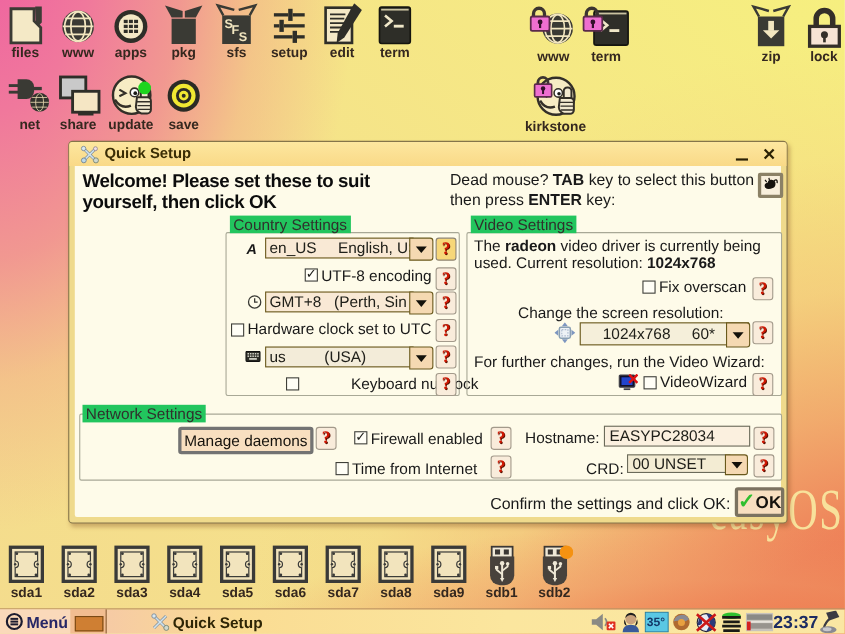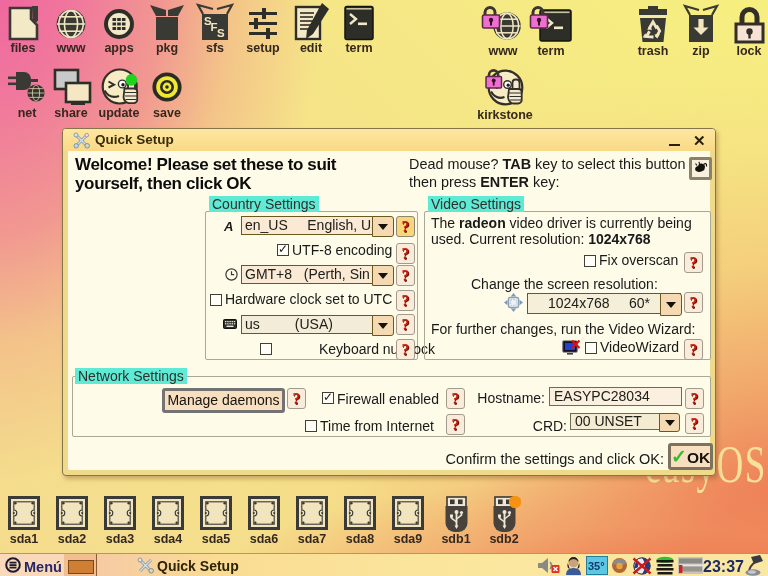--- a/index.html
+++ b/index.html
@@ -17,21 +17,21 @@
 
 #win{position:absolute;left:62px;top:128px;width:652px;height:346px;background:#efda8c;border:1px solid #85754a;border-radius:4px;box-shadow:2px 3px 4px rgba(120,70,30,0.35);}
 .tbar{position:absolute;left:0;top:0;right:0;height:22px;background:linear-gradient(#fde79f,#f9d987);border-radius:3px 3px 0 0;}
 .ttxt{position:absolute;left:32px;top:3px;font-size:13.5px;font-weight:bold;color:#3a2d05;}
 .tmin{position:absolute;left:606px;top:14.5px;width:11px;height:2.5px;background:#2a2004;}
 .tcls{position:absolute;left:630px;top:6px;font-size:15px;font-weight:bold;color:#2a2004;line-height:12px;}
 .cont{position:absolute;left:0;top:0;width:652px;height:346px;}
 
 .t{position:absolute;font-size:14px;color:#191919;white-space:nowrap;}
 .frame{position:absolute;border:1px solid #a8a896;border-radius:2px;}
-.leg{position:absolute;font-size:14px;color:#30302c;background:#5eead4;padding:0 3px;white-space:nowrap;}
+.leg{position:absolute;font-size:14px;color:#30302c;background:#22c55e;padding:0 3px;white-space:nowrap;}
 .q{position:absolute;width:17px;height:19px;background:#f9ecdb;border:1px solid #a39a8b;border-radius:3px;text-align:center;font-family:"Liberation Serif",serif;font-size:16px;line-height:19px;font-weight:bold;color:#cf1500;text-shadow:0.8px 0.8px 0 #5a1000;}
 .cb{position:absolute;width:10px;height:10px;background:#fffef6;border:1px solid #3f3f38;}
 .cb.c:after{content:"✓";position:absolute;left:0px;top:-3px;font-size:12px;color:#20201c;}
 .fld{position:absolute;background:#f9e9d5;border:1px solid #69591c;font-size:14px;color:#20201a;white-space:nowrap;overflow:hidden;}
 .abtn{position:absolute;background:#f5d9b2;border:1px solid #69591c;border-radius:0 3px 3px 0;}
 .abtn:after{content:"";position:absolute;left:50%;top:50%;margin:-2.5px 0 0 -5px;border:5px solid transparent;border-top:6px solid #13110a;}
 .btn{position:absolute;background:#f8dfc0;border:3px solid #737373;border-radius:3px;font-size:14px;color:#15120d;text-align:center;}
 
 #bar{position:absolute;left:0;top:553px;width:768px;height:23px;background:linear-gradient(to right,#f9d6b4 0,#f6cba4 13%,#fadc93 28%,#fbe69e 60%,#fae7a3 100%);border-top:1px solid #bd9362;}
 </style></head>
@@ -159,39 +159,20 @@
         <rect x="13" y="6" width="31" height="31" rx="2" fill="#2e2e28" stroke="#15150f" stroke-width="1.5"></rect>
         <rect x="14.5" y="7.5" width="28" height="1.6" fill="#c9c2a0"></rect>
         <path d="M19 14 l6 5 -6 5" fill="none" stroke="#efe7c8" stroke-width="2.4"></path>
         <rect x="27" y="22.5" width="9" height="2.6" fill="#efe7c8"></rect>
         <path d="M6 12 v-3.5 a5 5 0 0 1 10 0 V12" fill="none" stroke="#3c3430" stroke-width="3"></path>
         <rect x="3.5" y="11" width="17" height="13" rx="1.5" fill="#ee6fd0" stroke="#5a2a4a" stroke-width="1.6"></rect>
         <circle cx="12" cy="16" r="2.2" fill="#33102a"></circle>
         <rect x="11" y="17" width="2" height="4.5" fill="#33102a"></rect>
       </svg>
       <div class="dlbl">term</div>
-    </div>
-<div class="dicon" style="left:625px;top:4px;">
-      <svg width="44" height="40" viewBox="0 0 44 40">
-        <rect x="17" y="2" width="10" height="4" fill="#3a3a34"></rect>
-        <rect x="8" y="5" width="28" height="6" fill="#3a3a34"></rect>
-        <rect x="8" y="12.5" width="28" height="1.5" fill="#f2e6c0"></rect>
-        <path d="M9 14 h26 l-2.5 24 h-21 z" fill="#3a3a34"></path>
-        <g stroke="#f2e6c0" stroke-width="2.8" fill="none">
-          <path d="M18.2 24.5 l3.8 -6.6 3.8 6.6"></path>
-          <path d="M25.5 21.5 l3.2 5.5 -3.6 6.2"></path>
-          <path d="M18.5 27.2 l-3.0 5.4 7 0.4"></path>
-        </g>
-        <g fill="#f2e6c0">
-          <polygon points="16.2,25.8 21.2,25.8 18.7,21.5"></polygon>
-          <polygon points="26.2,34.6 23.4,30.4 28.9,30.0"></polygon>
-          <polygon points="14.2,29.2 16.8,33.6 11.6,33.4"></polygon>
-        </g>
-      </svg>
-      <div class="dlbl">trash</div>
     </div>
 <div class="dicon" style="left:673px;top:4px;">
       <svg width="44" height="40" viewBox="0 0 44 40">
         <path d="M11 11 L6 2 L20 6" fill="none" stroke="#3a3a34" stroke-width="2.2"></path>
         <path d="M33 11 L38 2 L24 6" fill="none" stroke="#3a3a34" stroke-width="2.2"></path>
         <rect x="10" y="11" width="24" height="27" fill="#3a3a34"></rect>
         <rect x="19.4" y="15" width="5.2" height="9" fill="#f2e6c0"></rect>
         <polygon points="14.5,23.5 29.5,23.5 22,31" fill="#f2e6c0"></polygon>
       </svg>
       <div class="dlbl">zip</div>

